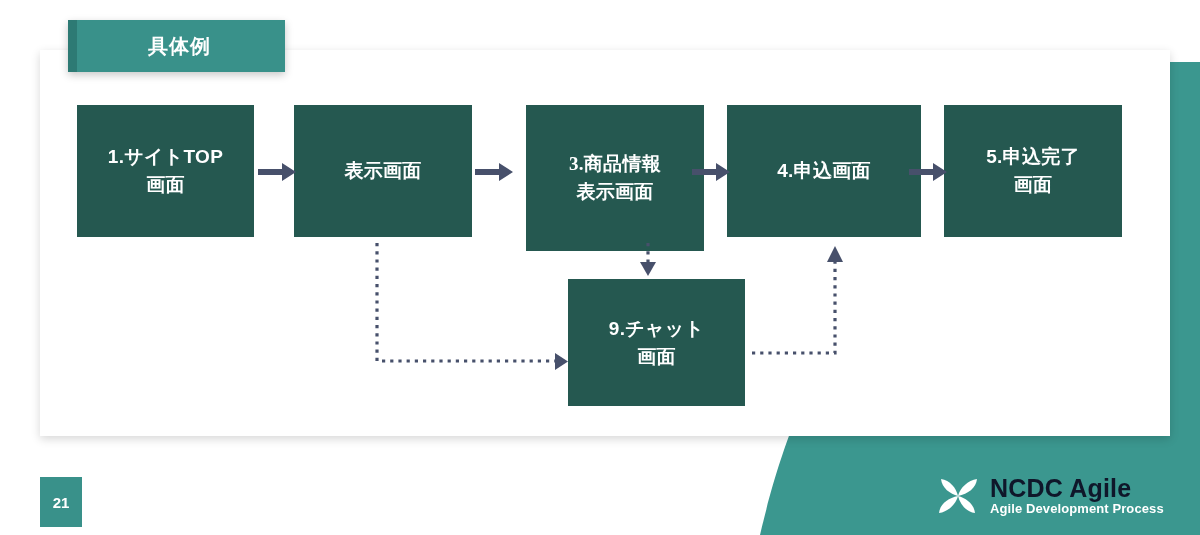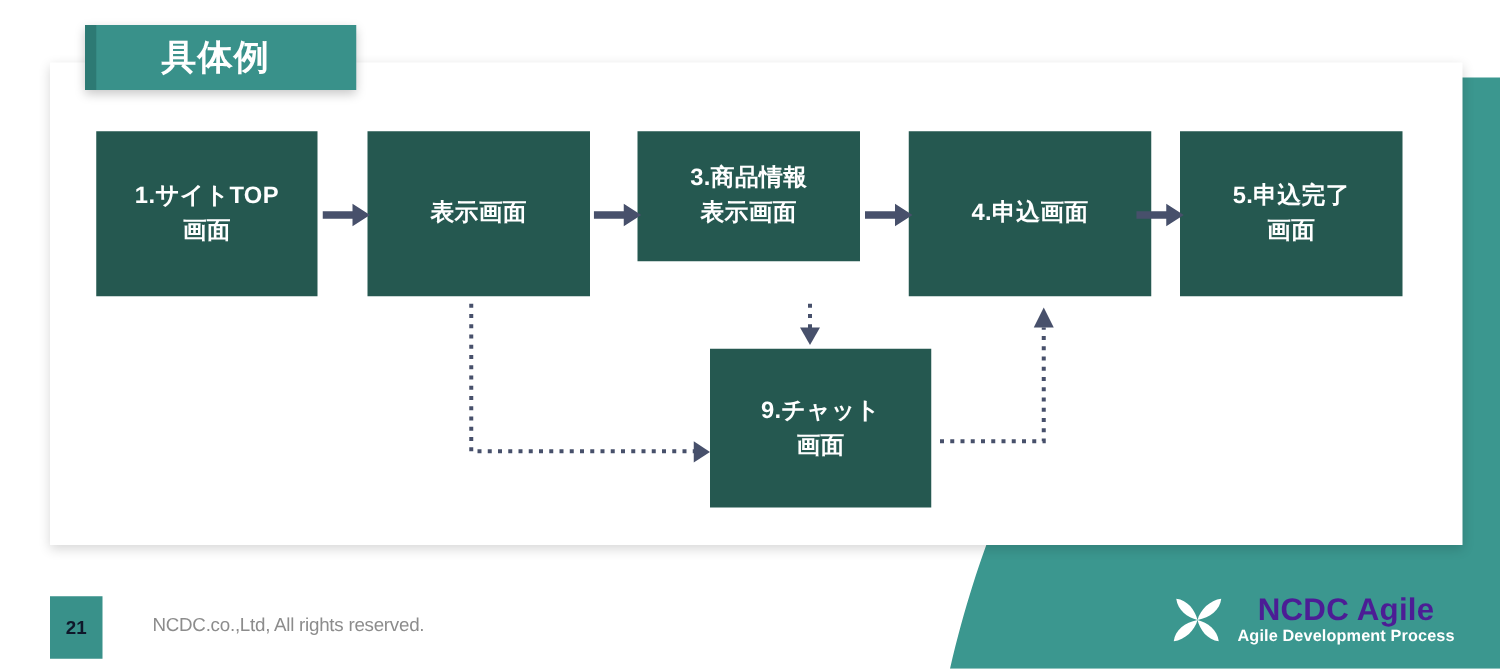--- a/index.html
+++ b/index.html
@@ -53,23 +53,23 @@
     align-items: center;
   }
   .banner-accent {
     position: absolute;
     left: 0; top: 0;
     width: 9px; height: 100%;
     background: #2d7a74;
   }
   .banner-text {
     position: relative;
-    margin-left: 61px;
-    color: #ffffff;
-    font-size: 28px;
+    margin-left: 80px;
+    color: #ffffff;
+    font-size: 20px;
     font-weight: bold;
     letter-spacing: 1px;
     white-space: nowrap;
   }
 
   
   .fbox {
     position: absolute;
     background: #255850;
     color: #ffffff;
@@ -100,21 +100,21 @@
   }
 
   
   .page-num {
     position: absolute;
     left: 40px;
     top: 477px;
     width: 42px;
     height: 50px;
     background: #39918a;
-    color: #0f172a;
+    color: #ffffff;
     font-size: 15px;
     font-weight: bold;
     display: flex;
     align-items: center;
     justify-content: center;
   }
   .copyright {
     position: absolute;
     left: 122px;
     top: 492px;
@@ -135,27 +135,26 @@
     align-items: center;
   }
   .logo-mark { width: 48px; height: 48px; flex: 0 0 48px; }
   .logo-txt {
     margin-left: 8px;
     display: flex;
     flex-direction: column;
     justify-content: center;
   }
   .logo-main {
-    color: #4c1d95;
+    color: #0f172a;
     font-size: 25px;
     font-weight: bold;
     line-height: 1.05;
     letter-spacing: 0.2px;
     white-space: nowrap;
-    text-align: center;
   }
   .logo-sub {
     color: #ffffff;
     font-size: 13px;
     font-weight: bold;
     line-height: 1.2;
     letter-spacing: 0.1px;
     white-space: nowrap;
   }
 </style>
@@ -177,21 +176,21 @@
 
   <div class="fbox" style="left:77px; top:105px; width:177px; height:132px;">
     <span class="ln">1.サイトTOP</span>
     <span class="ln">画面</span>
   </div>
 
   <div class="fbox" style="left:294px; top:105px; width:178px; height:132px;">
     <span class="ln">表示画面</span>
   </div>
 
-  <div class="fbox" style="left:510px; top:105px; width:178px; height:104px;">
+  <div class="fbox" style="left:526px; top:105px; width:178px; height:146px;font-family:Liberation Serif, serif;">
     <span class="ln">3.商品情報</span>
     <span class="ln">表示画面</span>
   </div>
 
   <div class="fbox" style="left:727px; top:105px; width:194px; height:132px;">
     <span class="ln">4.申込画面</span>
   </div>
 
   <div class="fbox" style="left:944px; top:105px; width:178px; height:132px;">
     <span class="ln">5.申込完了</span>
@@ -228,21 +227,20 @@
       <path d="M640 262 L648 276 L656 262 Z" fill="#47506b"></path>
     </g>
 
     <g>
       <path d="M752 353 L835 353 L835 262" fill="none" stroke="#47506b" stroke-width="3.2" stroke-dasharray="3.2 5"></path>
       <path d="M827 262 L835 246 L843 262 Z" fill="#47506b"></path>
     </g>
   </svg>
 
   <div class="page-num">21</div>
-  <div class="copyright">NCDC.co.,Ltd, All rights reserved.</div>
 
   <div class="logo">
     <svg class="logo-mark" viewBox="0 0 48 48">
       <path d="M24 24 C16 22 8 16 7 7 C16 8 22 16 24 24 Z" fill="#ffffff"></path>
       <path d="M24 24 C26 16 34 8 43 7 C42 16 34 22 24 24 Z" fill="#ffffff"></path>
       <path d="M24 24 C32 26 40 32 41 41 C32 40 26 32 24 24 Z" fill="#ffffff"></path>
       <path d="M24 24 C22 32 14 40 5 41 C6 32 14 26 24 24 Z" fill="#ffffff"></path>
     </svg>
     <div class="logo-txt">
       <div class="logo-main">NCDC Agile</div>

